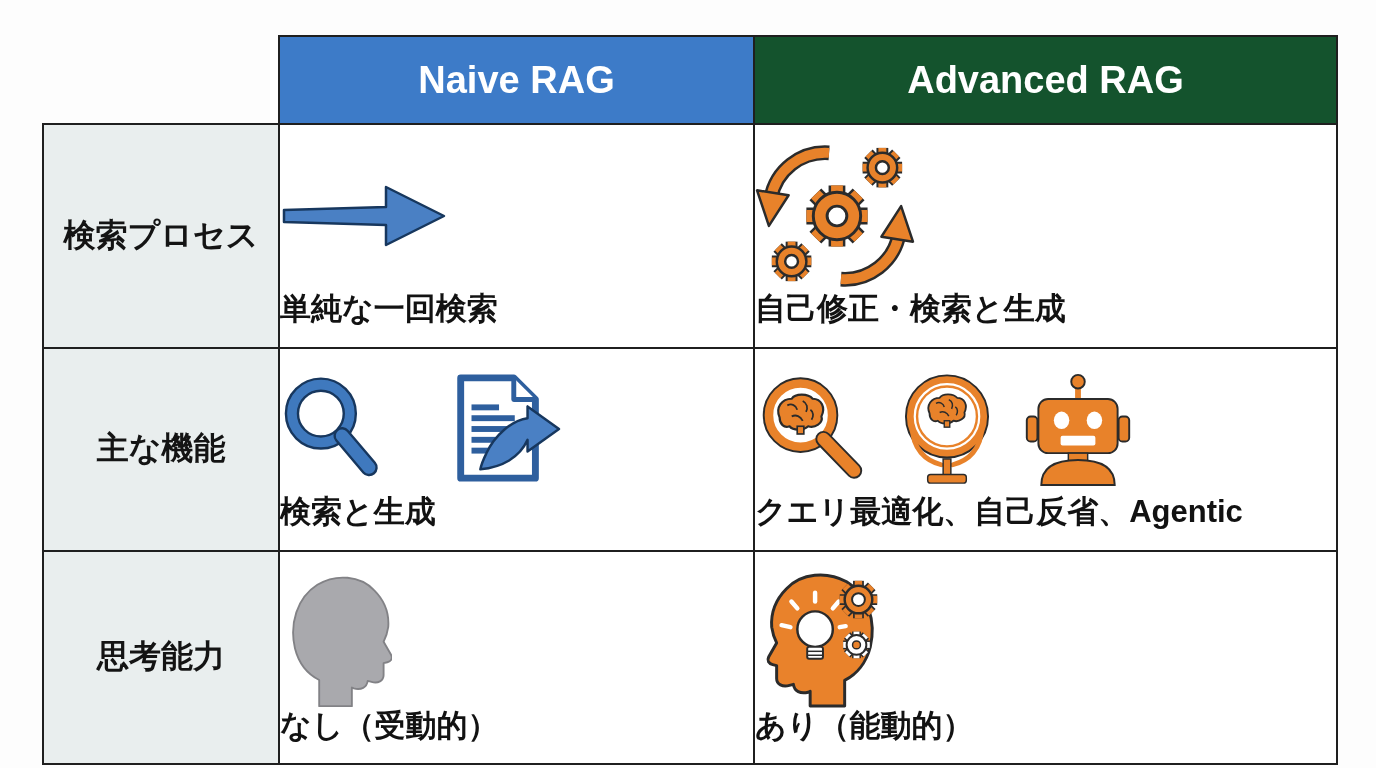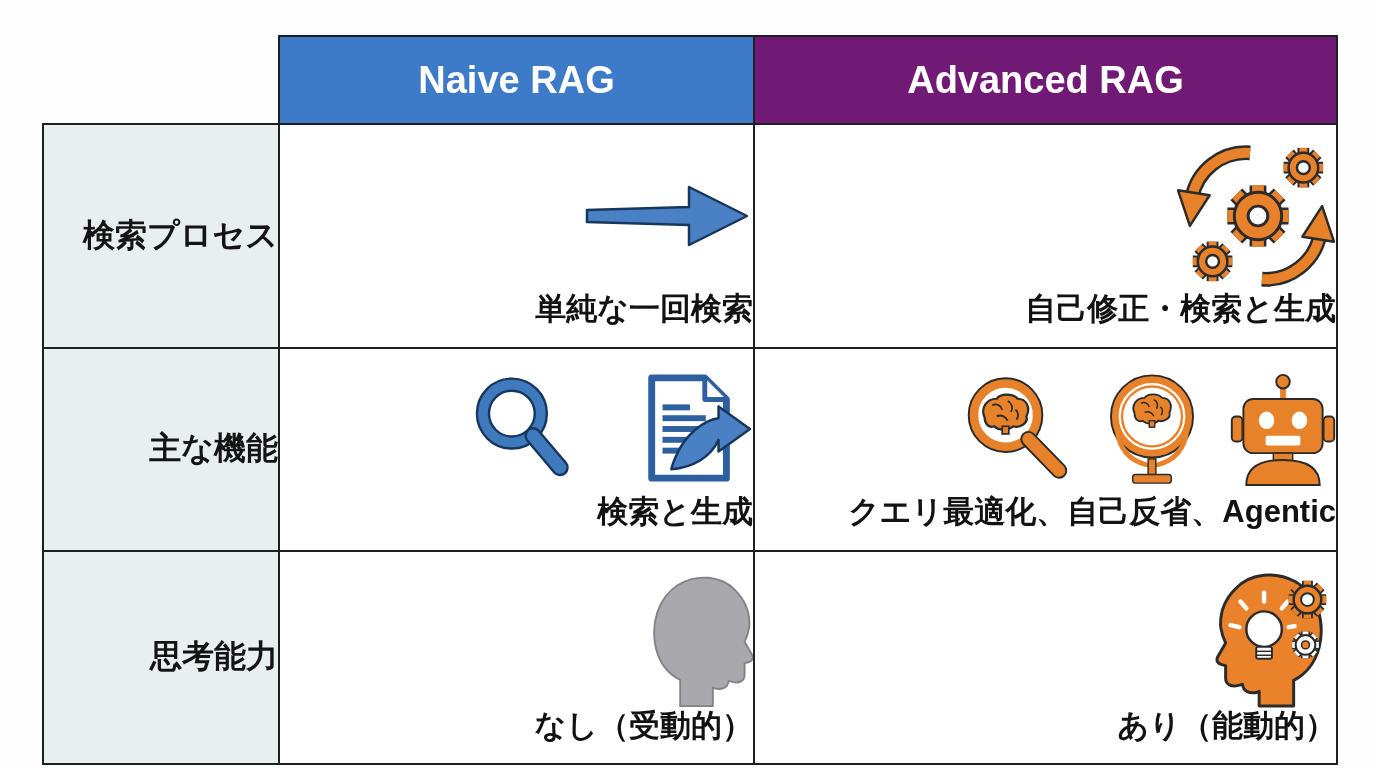--- a/index.html
+++ b/index.html
@@ -5,24 +5,24 @@
   html,body{margin:0;padding:0;background:#fff;}
   body{width:1376px;height:768px;overflow:hidden;
        font-family:"Liberation Sans","DejaVu Sans",sans-serif;}
   .canvas{position:relative;width:1376px;height:768px;background:#fdfdfd;}
   table.cmp{position:absolute;left:42px;top:35px;width:1294px;height:703px;
             border-collapse:collapse;table-layout:fixed;}
   td,th{padding:0;border:2px solid #1f1f1f;vertical-align:middle;}
   td.blank{border:none;background:transparent;}
   th.hdr{color:#fff;font-size:38px;font-weight:bold;text-align:center;}
   th.hdr.naive{background:#3d7bc8;}
-  th.hdr.adv{background:#701a75;}
-  th.rowlab{background:#e9eeee;color:#141414;font-size:32px;font-weight:bold;text-align:right;}
+  th.hdr.adv{background:#14532d;}
+  th.rowlab{background:#e9eeee;color:#141414;font-size:32px;font-weight:bold;text-align:center;}
   td.cell{background:#fff;position:relative;}
-  .cellflex{display:flex;flex-direction:column;align-items:flex-end;
+  .cellflex{display:flex;flex-direction:column;align-items:flex-start;
             justify-content:space-between;height:100%;box-sizing:border-box;
             padding:16px 0 14px 0;}
   .icons{flex:1;display:flex;align-items:center;justify-content:center;}
   .icons.gap-wide{gap:58px;}
   .icons.gap-med{gap:30px;}
   .caption{color:#121212;font-size:31px;font-weight:bold;white-space:nowrap;
            line-height:1.15;padding-bottom:6px;}
   svg{display:block;}
 </style>
 </head>

